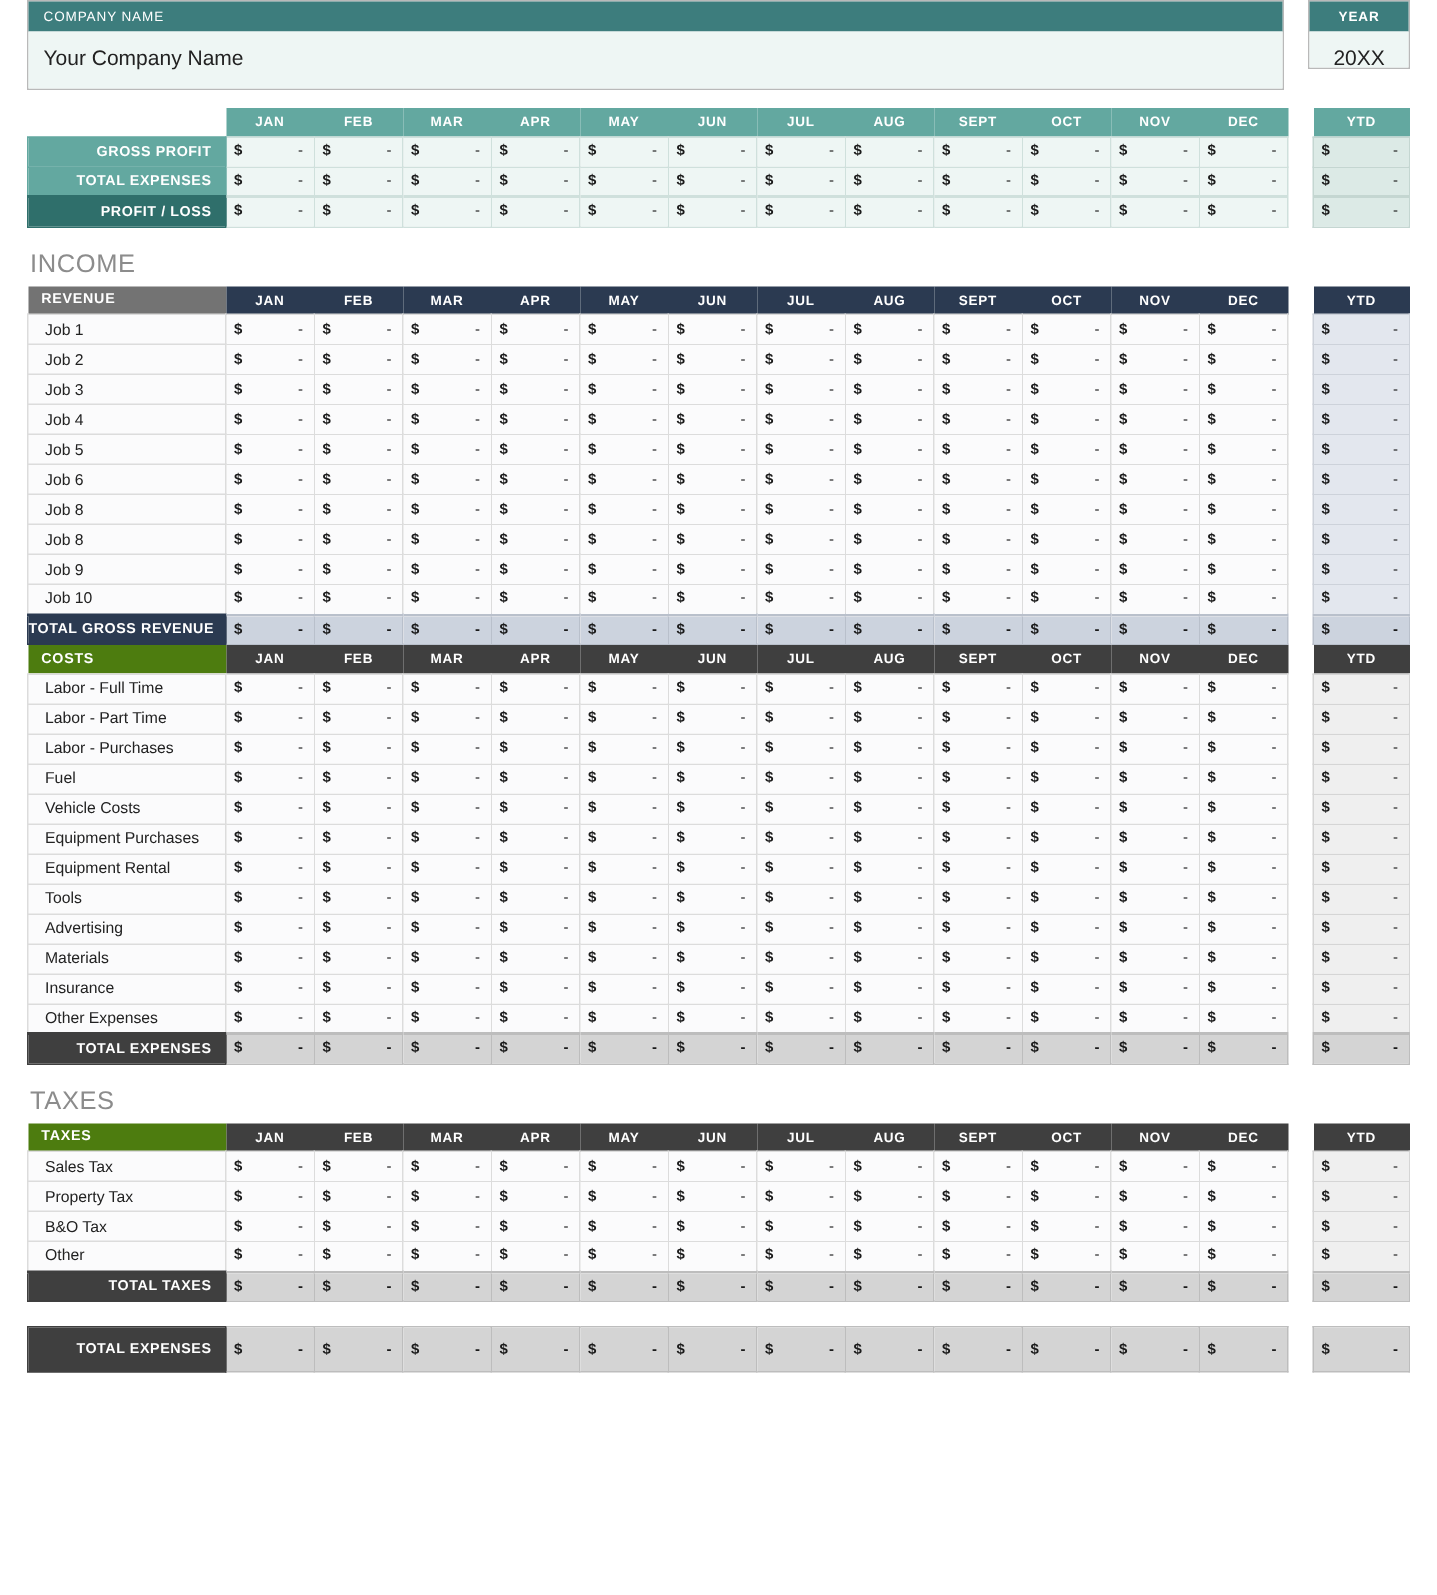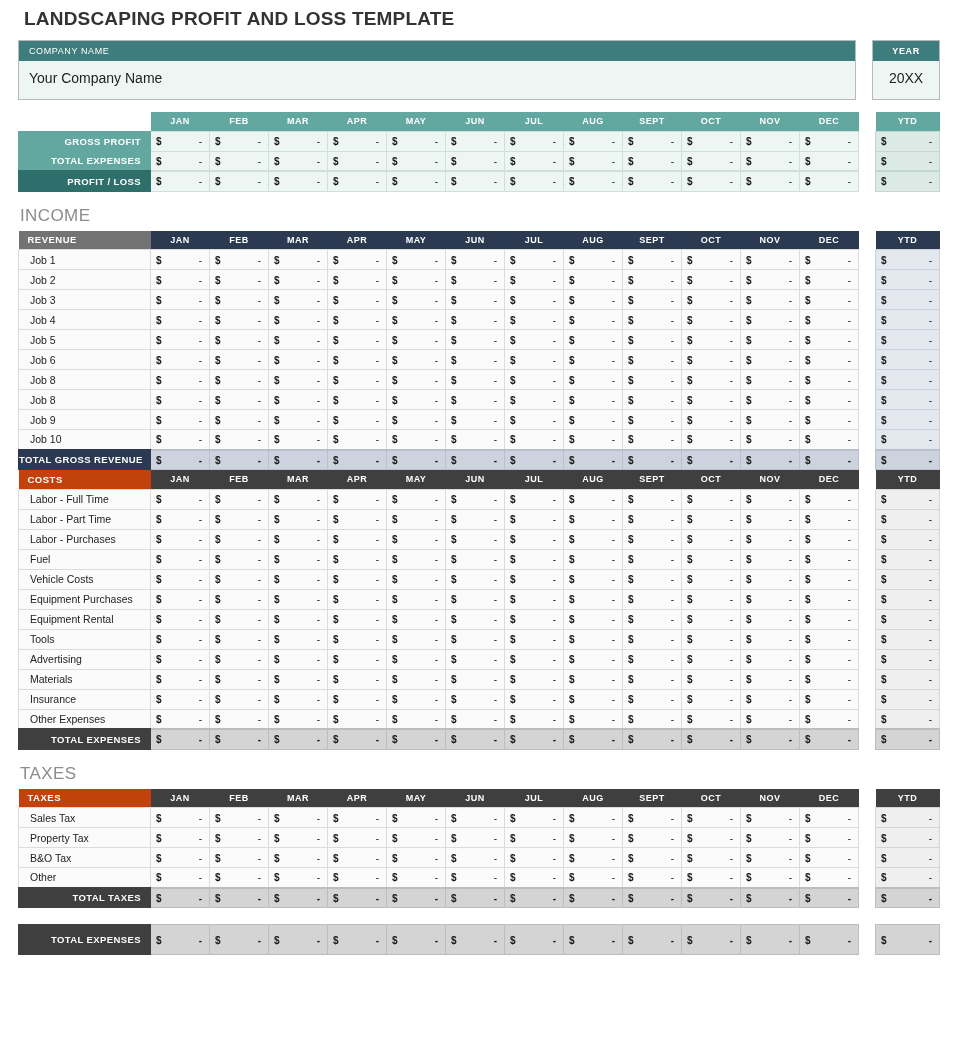--- a/index.html
+++ b/index.html
@@ -68,21 +68,21 @@
     letter-spacing: 0.6px;
     text-align: center;
     padding: 5px 0;
   }
   .year-val {
     background: #eef6f4;
     color: #222222;
     font-size: 14px;
     text-align: center;
     padding: 9px 0 10px;
-    height: 38px;
+    height: 24px;
   }
 
   
   .mhdr {
     font-size: 9px;
     font-weight: bold;
     letter-spacing: 0.5px;
     text-align: center;
     color: #ffffff;
     height: 19px;
@@ -95,21 +95,21 @@
   .rowlabel-hdr {
     font-size: 9.5px;
     font-weight: bold;
     letter-spacing: 0.5px;
     color: #ffffff;
     text-align: left;
     padding-left: 9px;
     height: 19px;
   }
   .rowlabel-hdr.navy { background: #737373; }
-  .rowlabel-hdr.gray { background: #c2410c; }
+  .rowlabel-hdr.gray { background: #4d7c0f; }
 
   
   .money {
     height: 20px;
     font-size: 10px;
     color: #1a1a1a;
     position: relative;
     border: 1px solid #d7d7d7;
   }
   .money .cur { position: absolute; left: 5px; top: 50%; transform: translateY(-50%); font-weight: bold; }
@@ -188,21 +188,20 @@
     letter-spacing: 0.4px;
     padding: 14px 0 5px 2px;
   }
   .gap-md { height: 16px; }
 </style>
 </head>
 <body>
 
 <div class="page">
 
-  <div class="doc-title">LANDSCAPING PROFIT AND LOSS TEMPLATE</div>
 
   <div class="company-wrap">
     <div class="company-box">
       <div class="company-hdr">COMPANY NAME</div>
       <div class="company-val">Your Company Name</div>
     </div>
     <div class="year-box">
       <div class="year-hdr">YEAR</div>
       <div class="year-val">20XX</div>
     </div>

